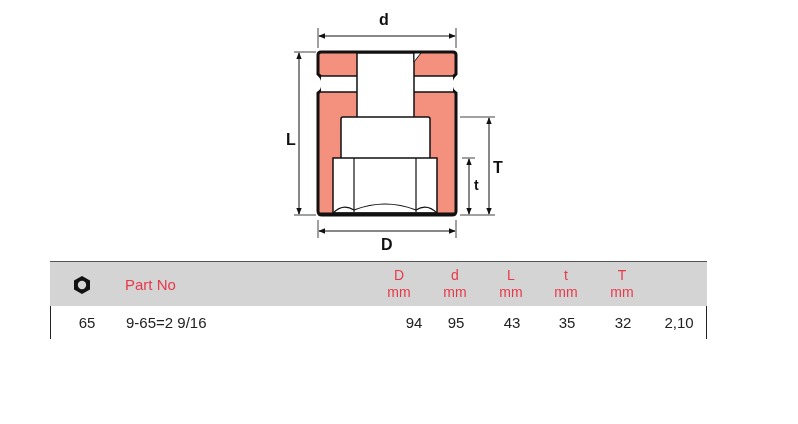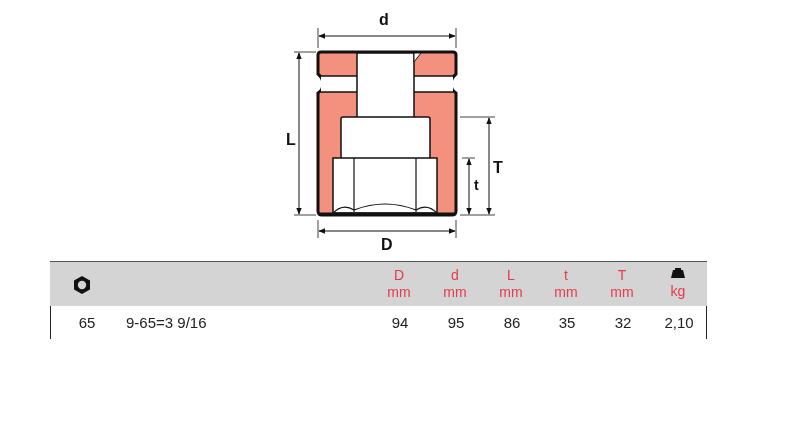--- a/index.html
+++ b/index.html
@@ -157,20 +157,21 @@
   <span class="dim-label" style="left:474px; top:178px; font-size:14px;">t</span>
   <span class="dim-label" style="left:381px; top:237px;">D</span>
 </div>
 
 <div class="table">
   <div class="thead">
     <svg class="hex-icon" viewBox="0 0 20 20">
       <path d="M10,1 L18,5.5 L18,14.5 L10,19 L2,14.5 L2,5.5 Z" fill="#111"></path>
       <circle cx="10" cy="10" r="4.2" fill="#d4d4d4"></circle>
     </svg>
+    <div class="cell hcell partno" style="left:75px;">Part No</div>
 
     <div class="cell hcell" style="left:324px;">
       <div>D</div>
       <div>mm</div>
     </div>
     <div class="cell hcell" style="left:380px;">
       <div>d</div>
       <div>mm</div>
     </div>
     <div class="cell hcell" style="left:436px;">
@@ -178,31 +179,25 @@
       <div>mm</div>
     </div>
     <div class="cell hcell" style="left:491px;">
       <div>t</div>
       <div>mm</div>
     </div>
     <div class="cell hcell" style="left:547px;">
       <div>T</div>
       <div>mm</div>
     </div>
-    <div class="cell hcell" style="left:603px;">
-      <svg class="weight-icon" viewBox="0 0 16 12">
-        <path d="M5,1 L11,1 L11,3 L13,3 L15,11 L1,11 L3,3 L5,3 Z" fill="#111"></path>
-      </svg>
-      <div style="margin-top:4px;">kg</div>
-    </div>
   </div>
 
   <div class="trow">
     <div class="cell dcell" style="left:11px; width:50px;">65</div>
-    <div class="cell dcell partno" style="left:75px;">9-65=3 9/16</div>
-    <div class="cell dcell" style="left:324px;text-align:center;">94</div>
+    <div class="cell dcell partno" style="left:75px;">9-65=2 9/16</div>
+    <div class="cell dcell" style="left:338px;text-align:center;">94</div>
     <div class="cell dcell" style="left:380px;">95</div>
-    <div class="cell dcell" style="left:436px;">86</div>
+    <div class="cell dcell" style="left:436px;">43</div>
     <div class="cell dcell" style="left:491px;text-align:center;">35</div>
     <div class="cell dcell" style="left:547px;">32</div>
     <div class="cell dcell" style="left:603px;">2,10</div>
   </div>
 </div>
 
 </body></html>

